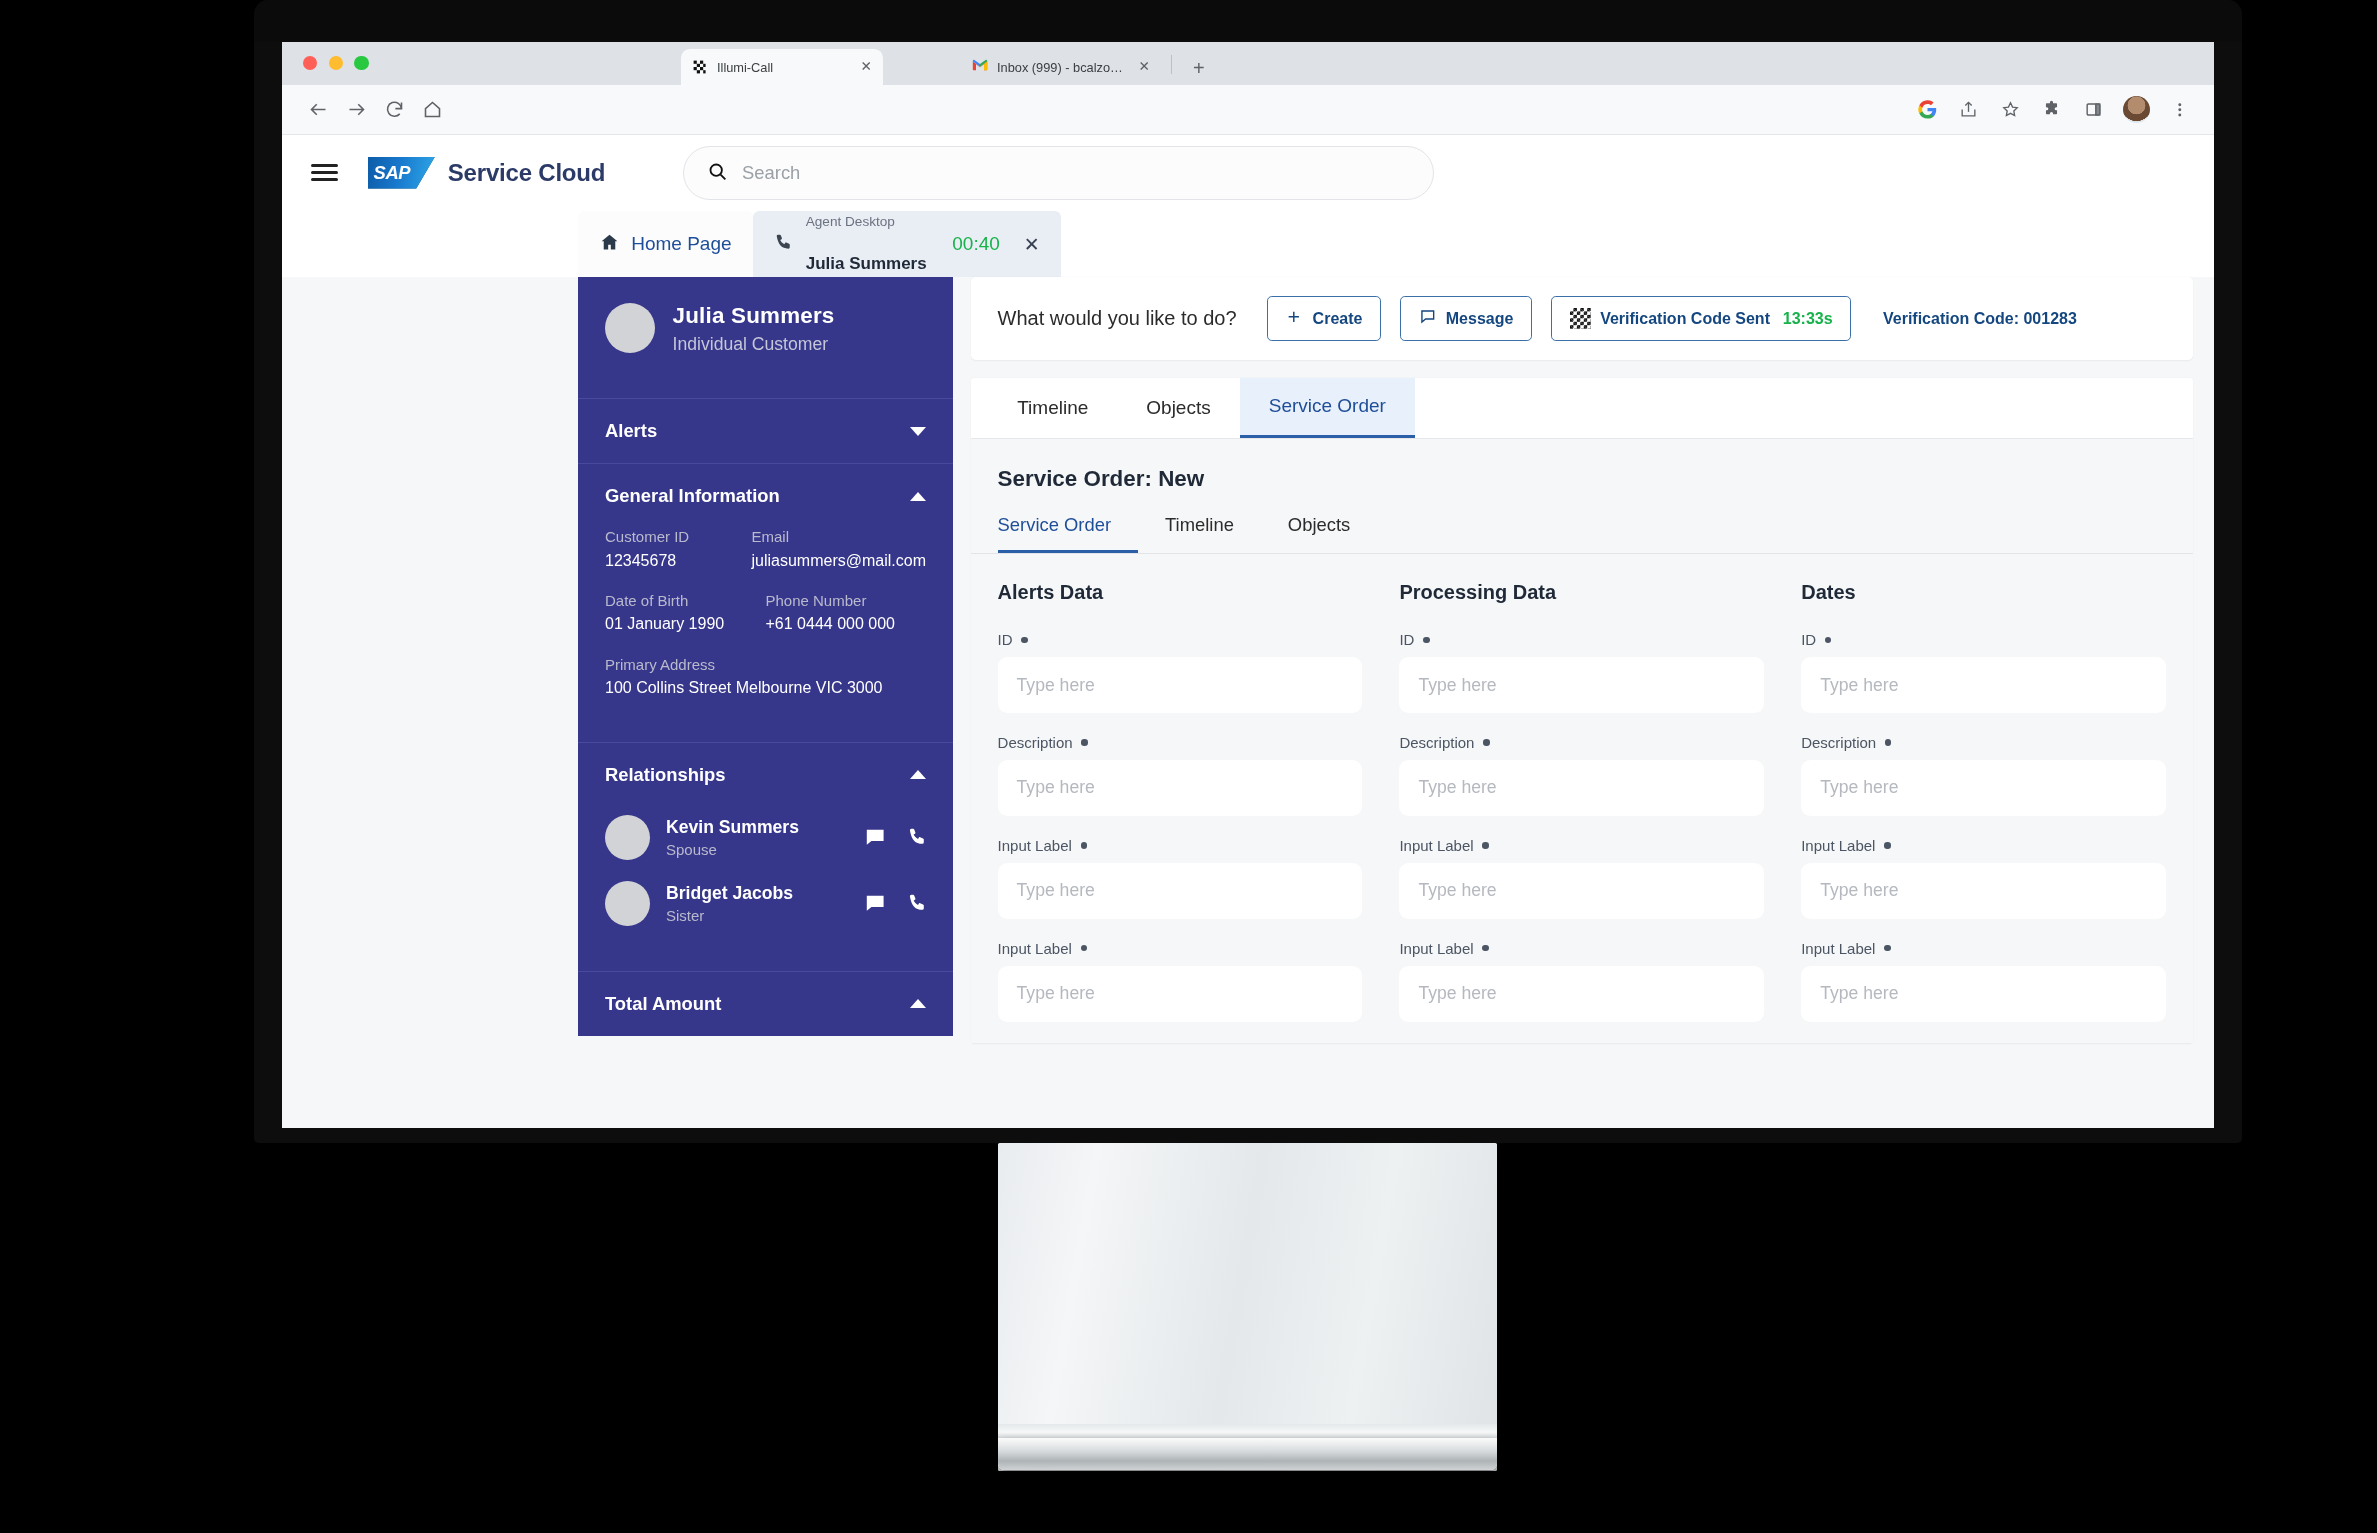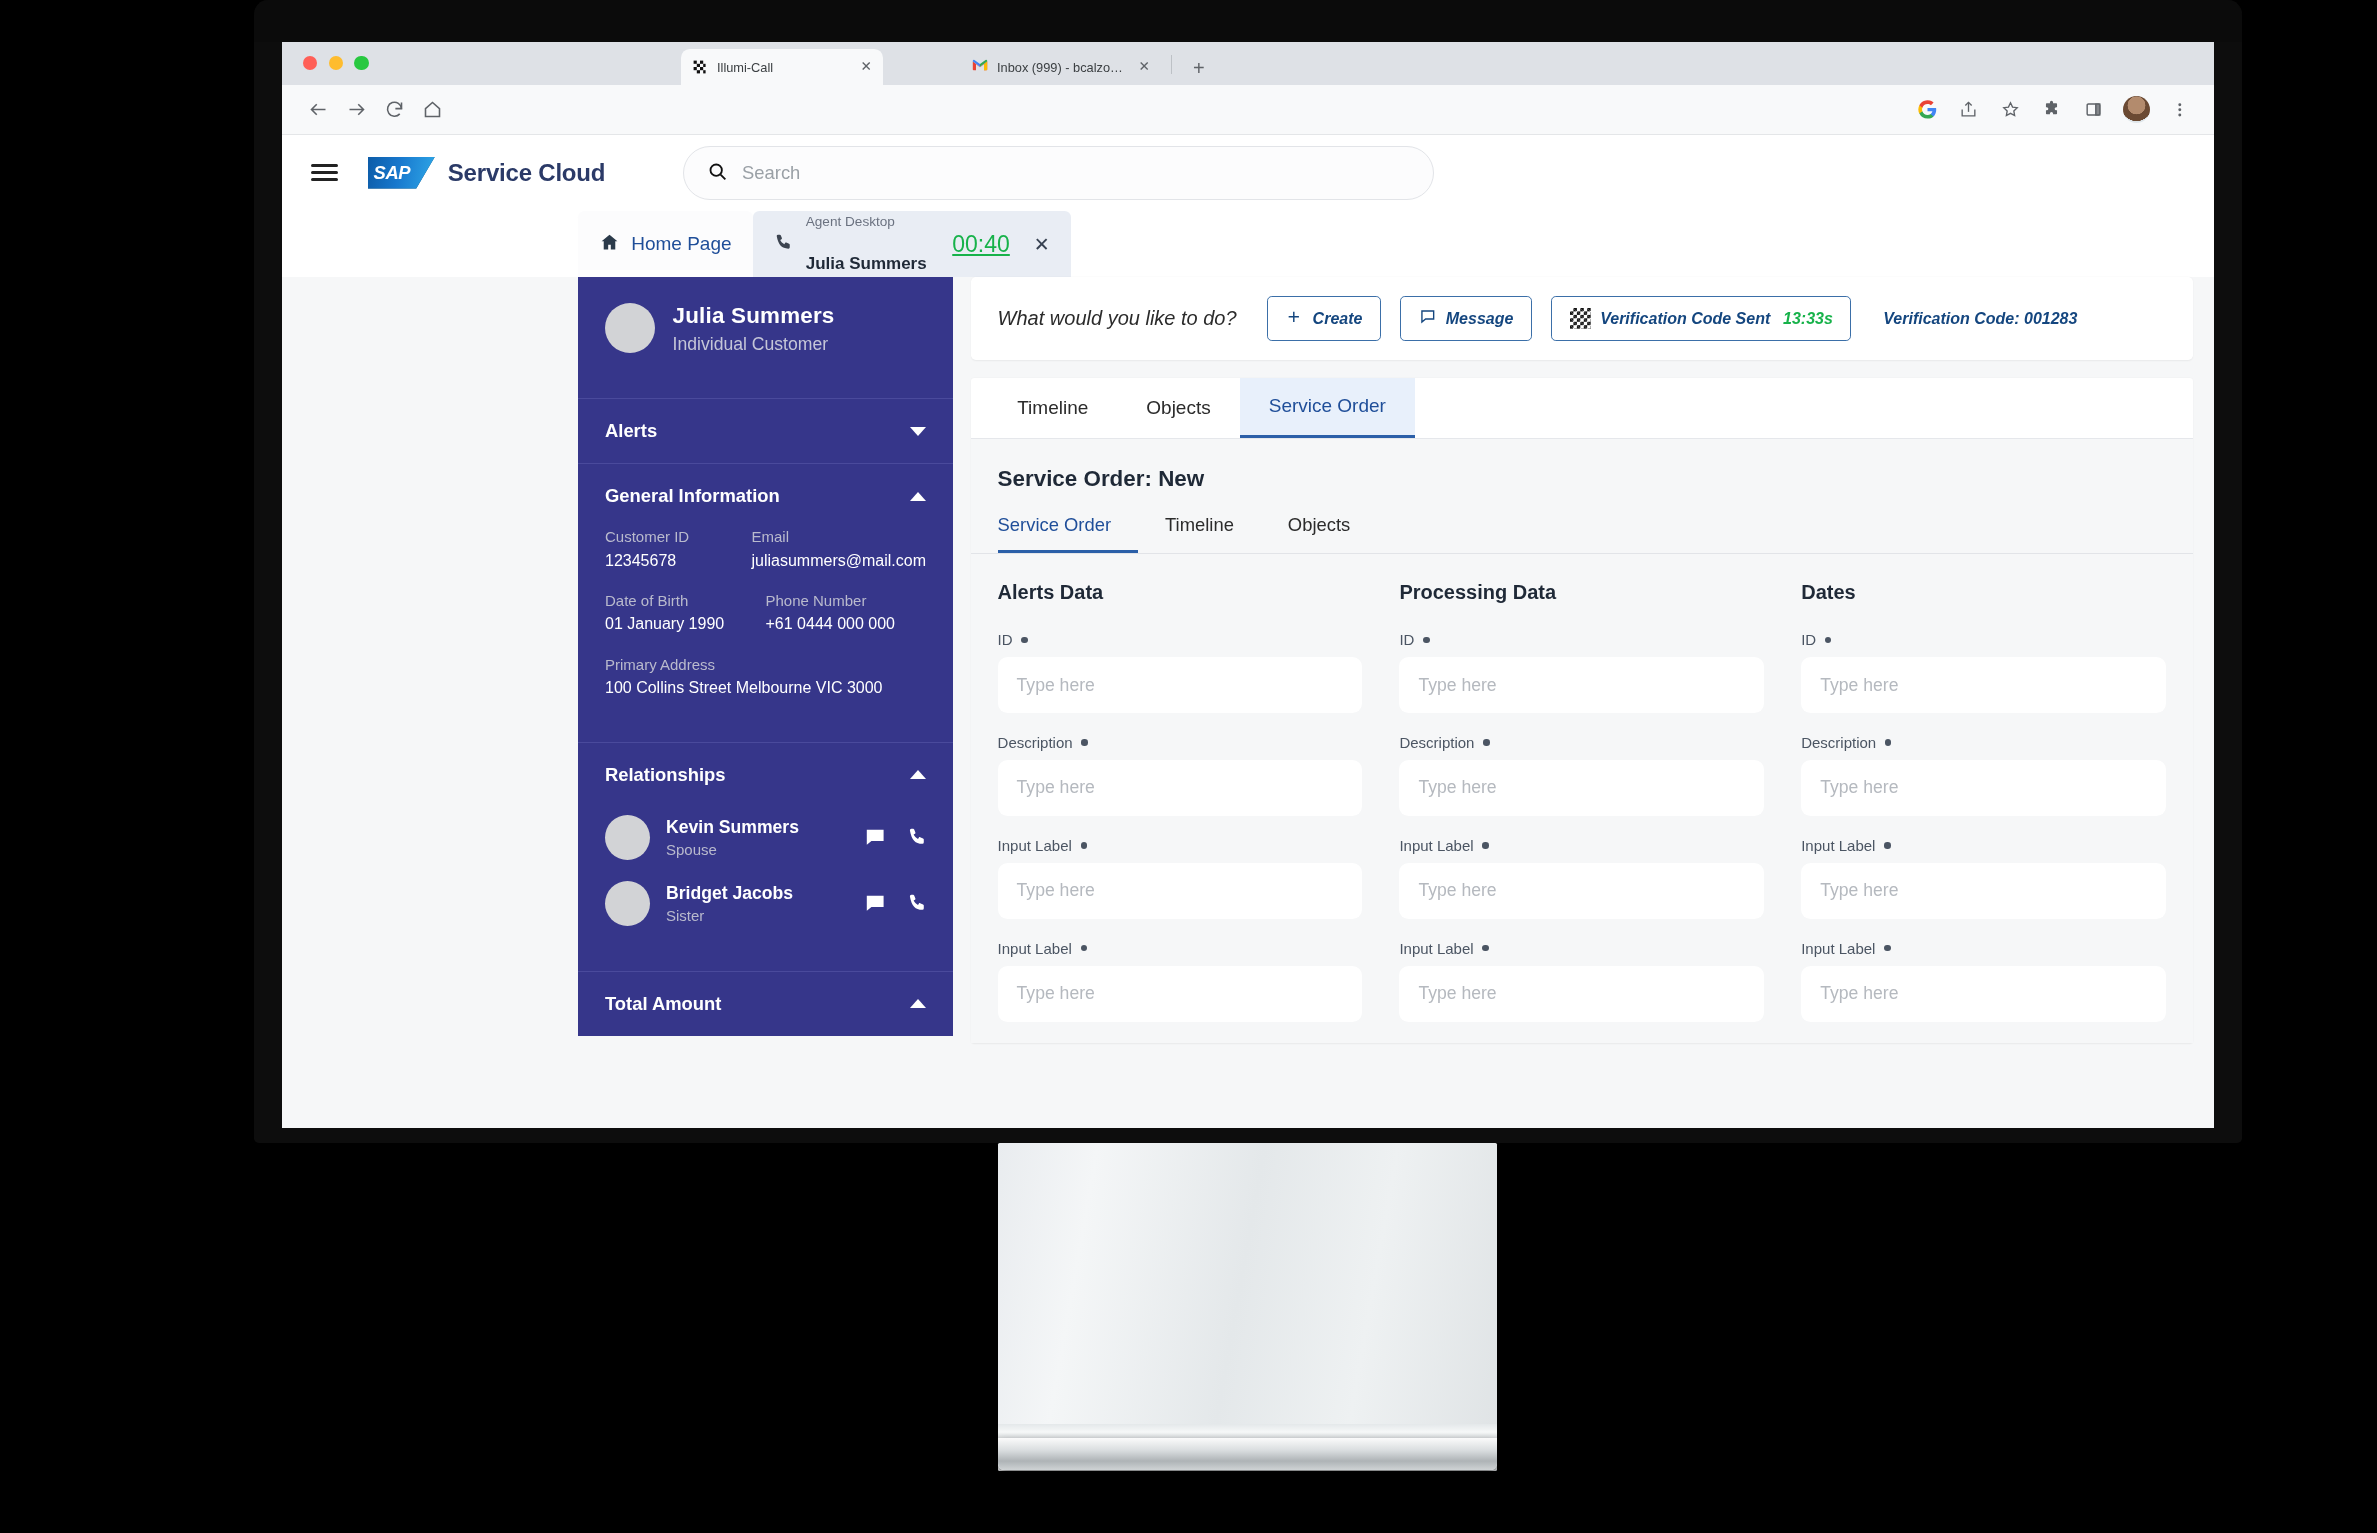--- a/index.html
+++ b/index.html
@@ -101,21 +101,21 @@
   .apptab {
     height:66px; display:flex; align-items:center; gap:11.2px; padding:0 21px;
     border-radius:6.4px 6.4px 0 0;
   }
   .apptab.home { background:#fcfcfd; }
   .apptab.call { background:#e9edf4; }
   .apptab .label-main { font-size:19px; color:#1f4e99; font-weight:500;}
   .stack { display:flex; flex-direction:column; line-height:1.15;gap:24px;}
   .stack .small { font-size:13.6px; color:#6b7280; }
   .stack .big { font-size:17px; color:#1f2937; font-weight:bold; }
-  .timer { font-size:23px; color:#17b24a; font-weight:500; margin-left:14.4px;text-decoration:underline;}
+  .timer { font-size:19px; color:#17b24a; font-weight:500; margin-left:14.4px;}
   .tabx { font-size:19px; color:#374151; margin-left:12.8px;}
 
   
   .workspace { display:flex; gap:17.6px; padding:0 0 0 296px; background:#f6f7f8; height:855px; align-items:flex-start;}
   
   .custpanel { width:375px; background:#36368a; color:#fff; flex:0 0 375px; }
   .cp-top { padding:25.6px 27px 43px 27px; display:flex; align-items:flex-start; gap:17.6px;}
   .cp-avatar { width:50px; height:50px; border-radius:50%; background:#d2d3d6; flex:0 0 50px;}
   .cp-name { font-size:22.4px; font-weight:bold; letter-spacing:0.2px;}
   .cp-type { font-size:17.6px; color:#c5c6d8; margin-top:5.6px;}
@@ -135,21 +135,21 @@
   .rel-av { width:45px; height:45px; border-radius:50%; background:#d2d3d6; flex:0 0 45px;}
   .rel-txt { flex:1; }
   .rel-name { font-size:17.6px; font-weight:bold;}
   .rel-role { font-size:15px; color:#b9bacd; margin-top:3.2px;}
   .rel-ic { width:27px; height:27px; display:flex; align-items:center; justify-content:center; color:#fff; }
 
   
   .content { flex:1; padding:0 21px 0 0; }
   .actionbar {
     background:#fff; border-radius:4.8px; height:83px; display:flex; align-items:center;
-    padding:0 27px; gap:19px; box-shadow:0 0.8px 1.6px rgba(0,0,0,.06);font-style:italic;
+    padding:0 27px; gap:19px; box-shadow:0 0.8px 1.6px rgba(0,0,0,.06);
   }
   .ab-q { font-size:20px; color:#2b2b2b; margin-right:11.2px;}
   .ab-btn {
     border:1.2px solid #3b6fa8; border-radius:4.8px; height:45px; display:flex;
     align-items:center; gap:9.6px; padding:0 17.6px; color:#14467f; font-size:16px; font-weight:bold; background:#fff;
   }
   .qr {
     width:21px; height:21px; flex:0 0 21px;
     background-image:
       linear-gradient(45deg,#111 25%, transparent 25%, transparent 75%, #111 75%),

